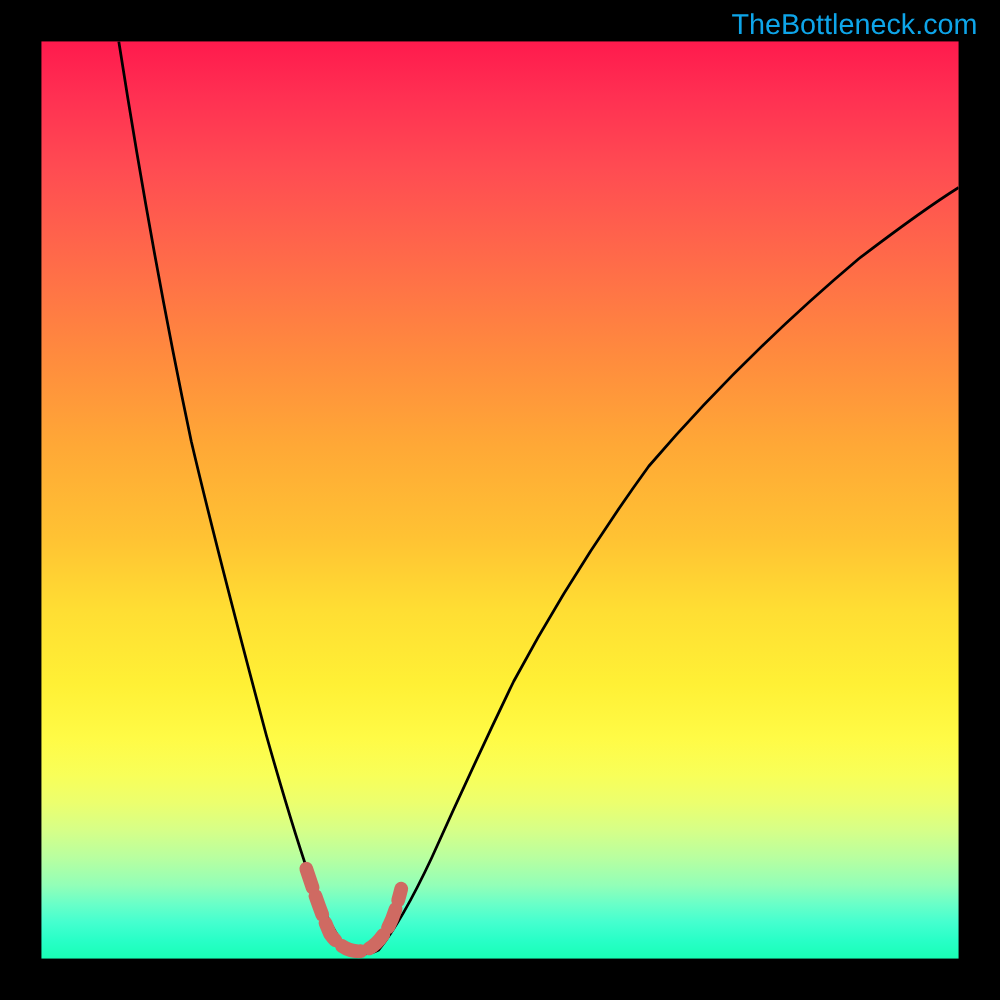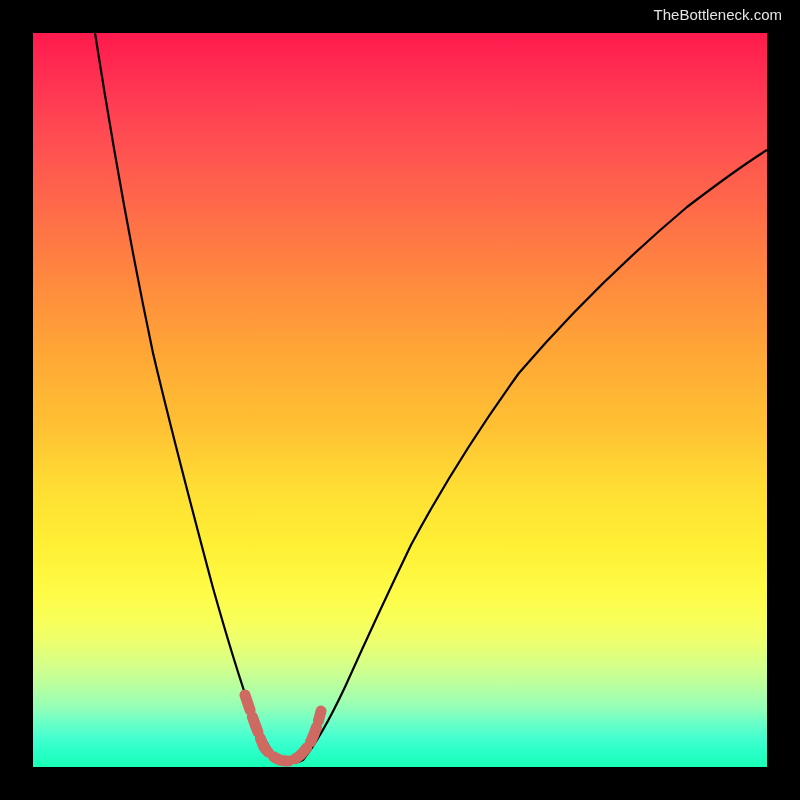--- a/index.html
+++ b/index.html
@@ -56,22 +56,22 @@
   svg.curve {
     position: absolute;
     inset: 0;
     width: 734px;
     height: 734px;
   }
   .watermark {
     position: absolute;
     top: 6px;
     right: 18px;
-    color: #e5e5e5;
-    font-size: 15px;
+    color: #0ea5e9;
+    font-size: 23px;
     font-weight: 400;
     letter-spacing: 0px;
   }
 </style>
 </head>
 <body>
 
 <div class="frame">
   <div class="plot-area">
     <div class="gradient"></div>

